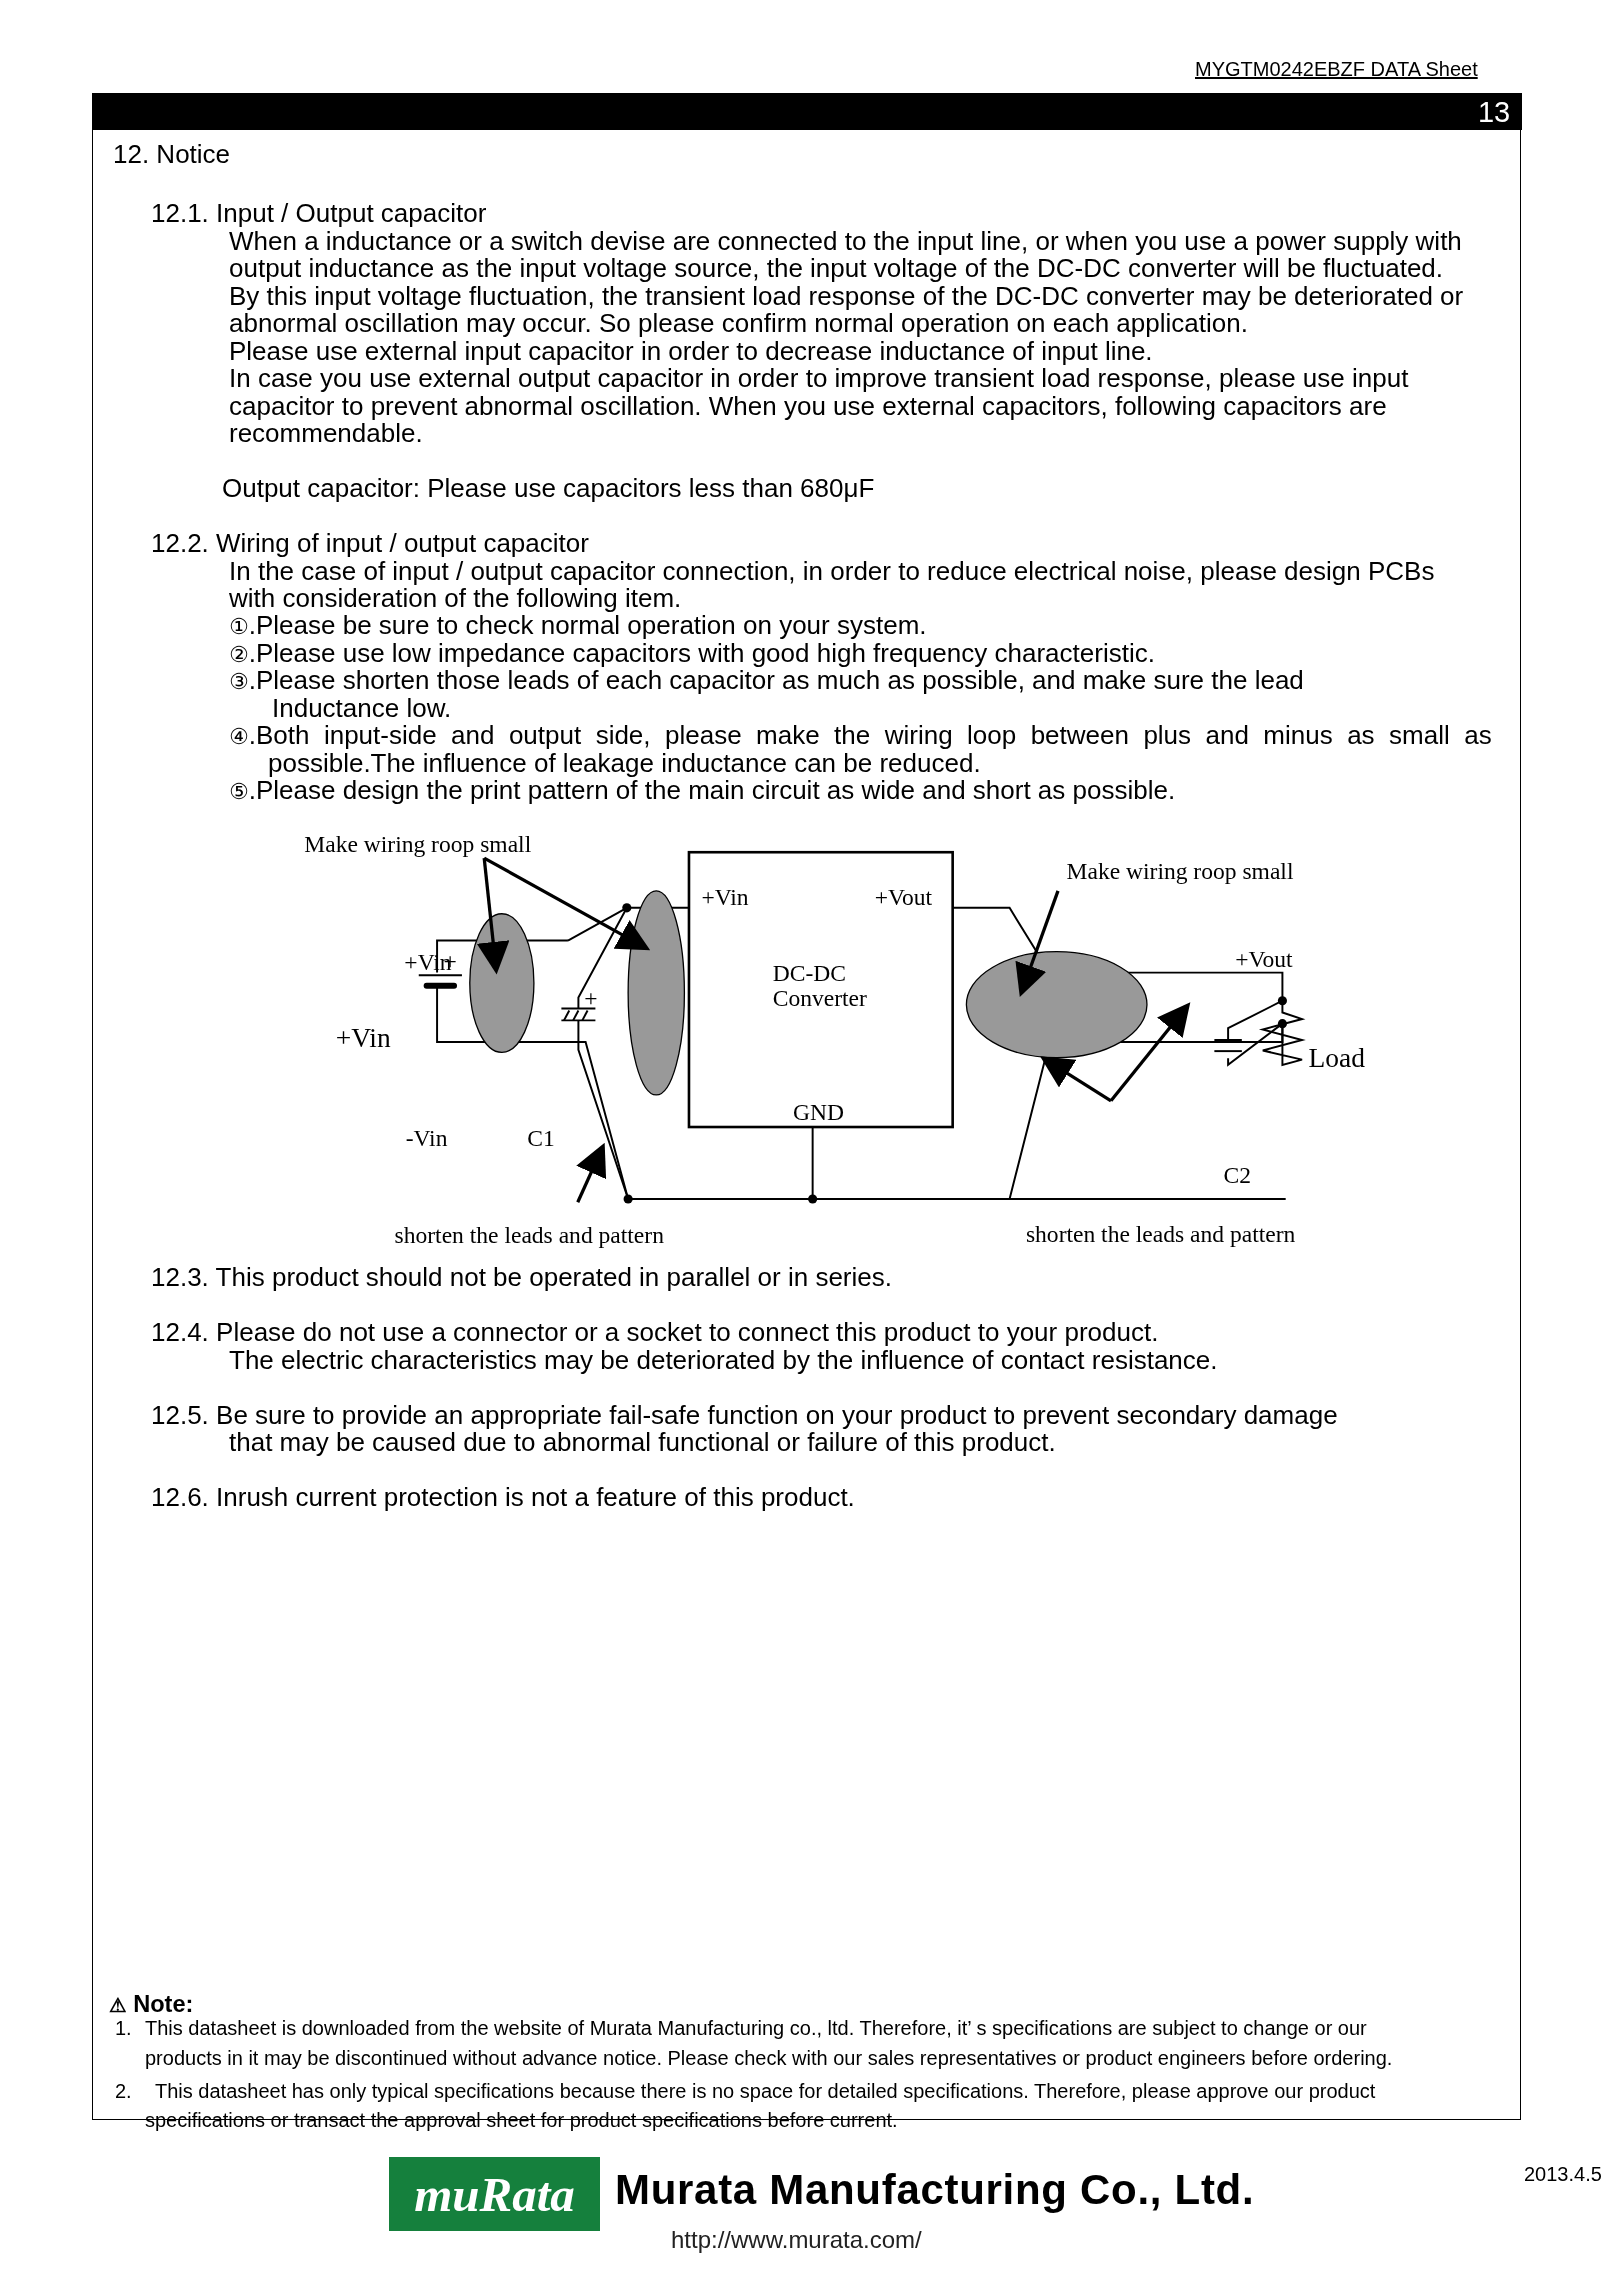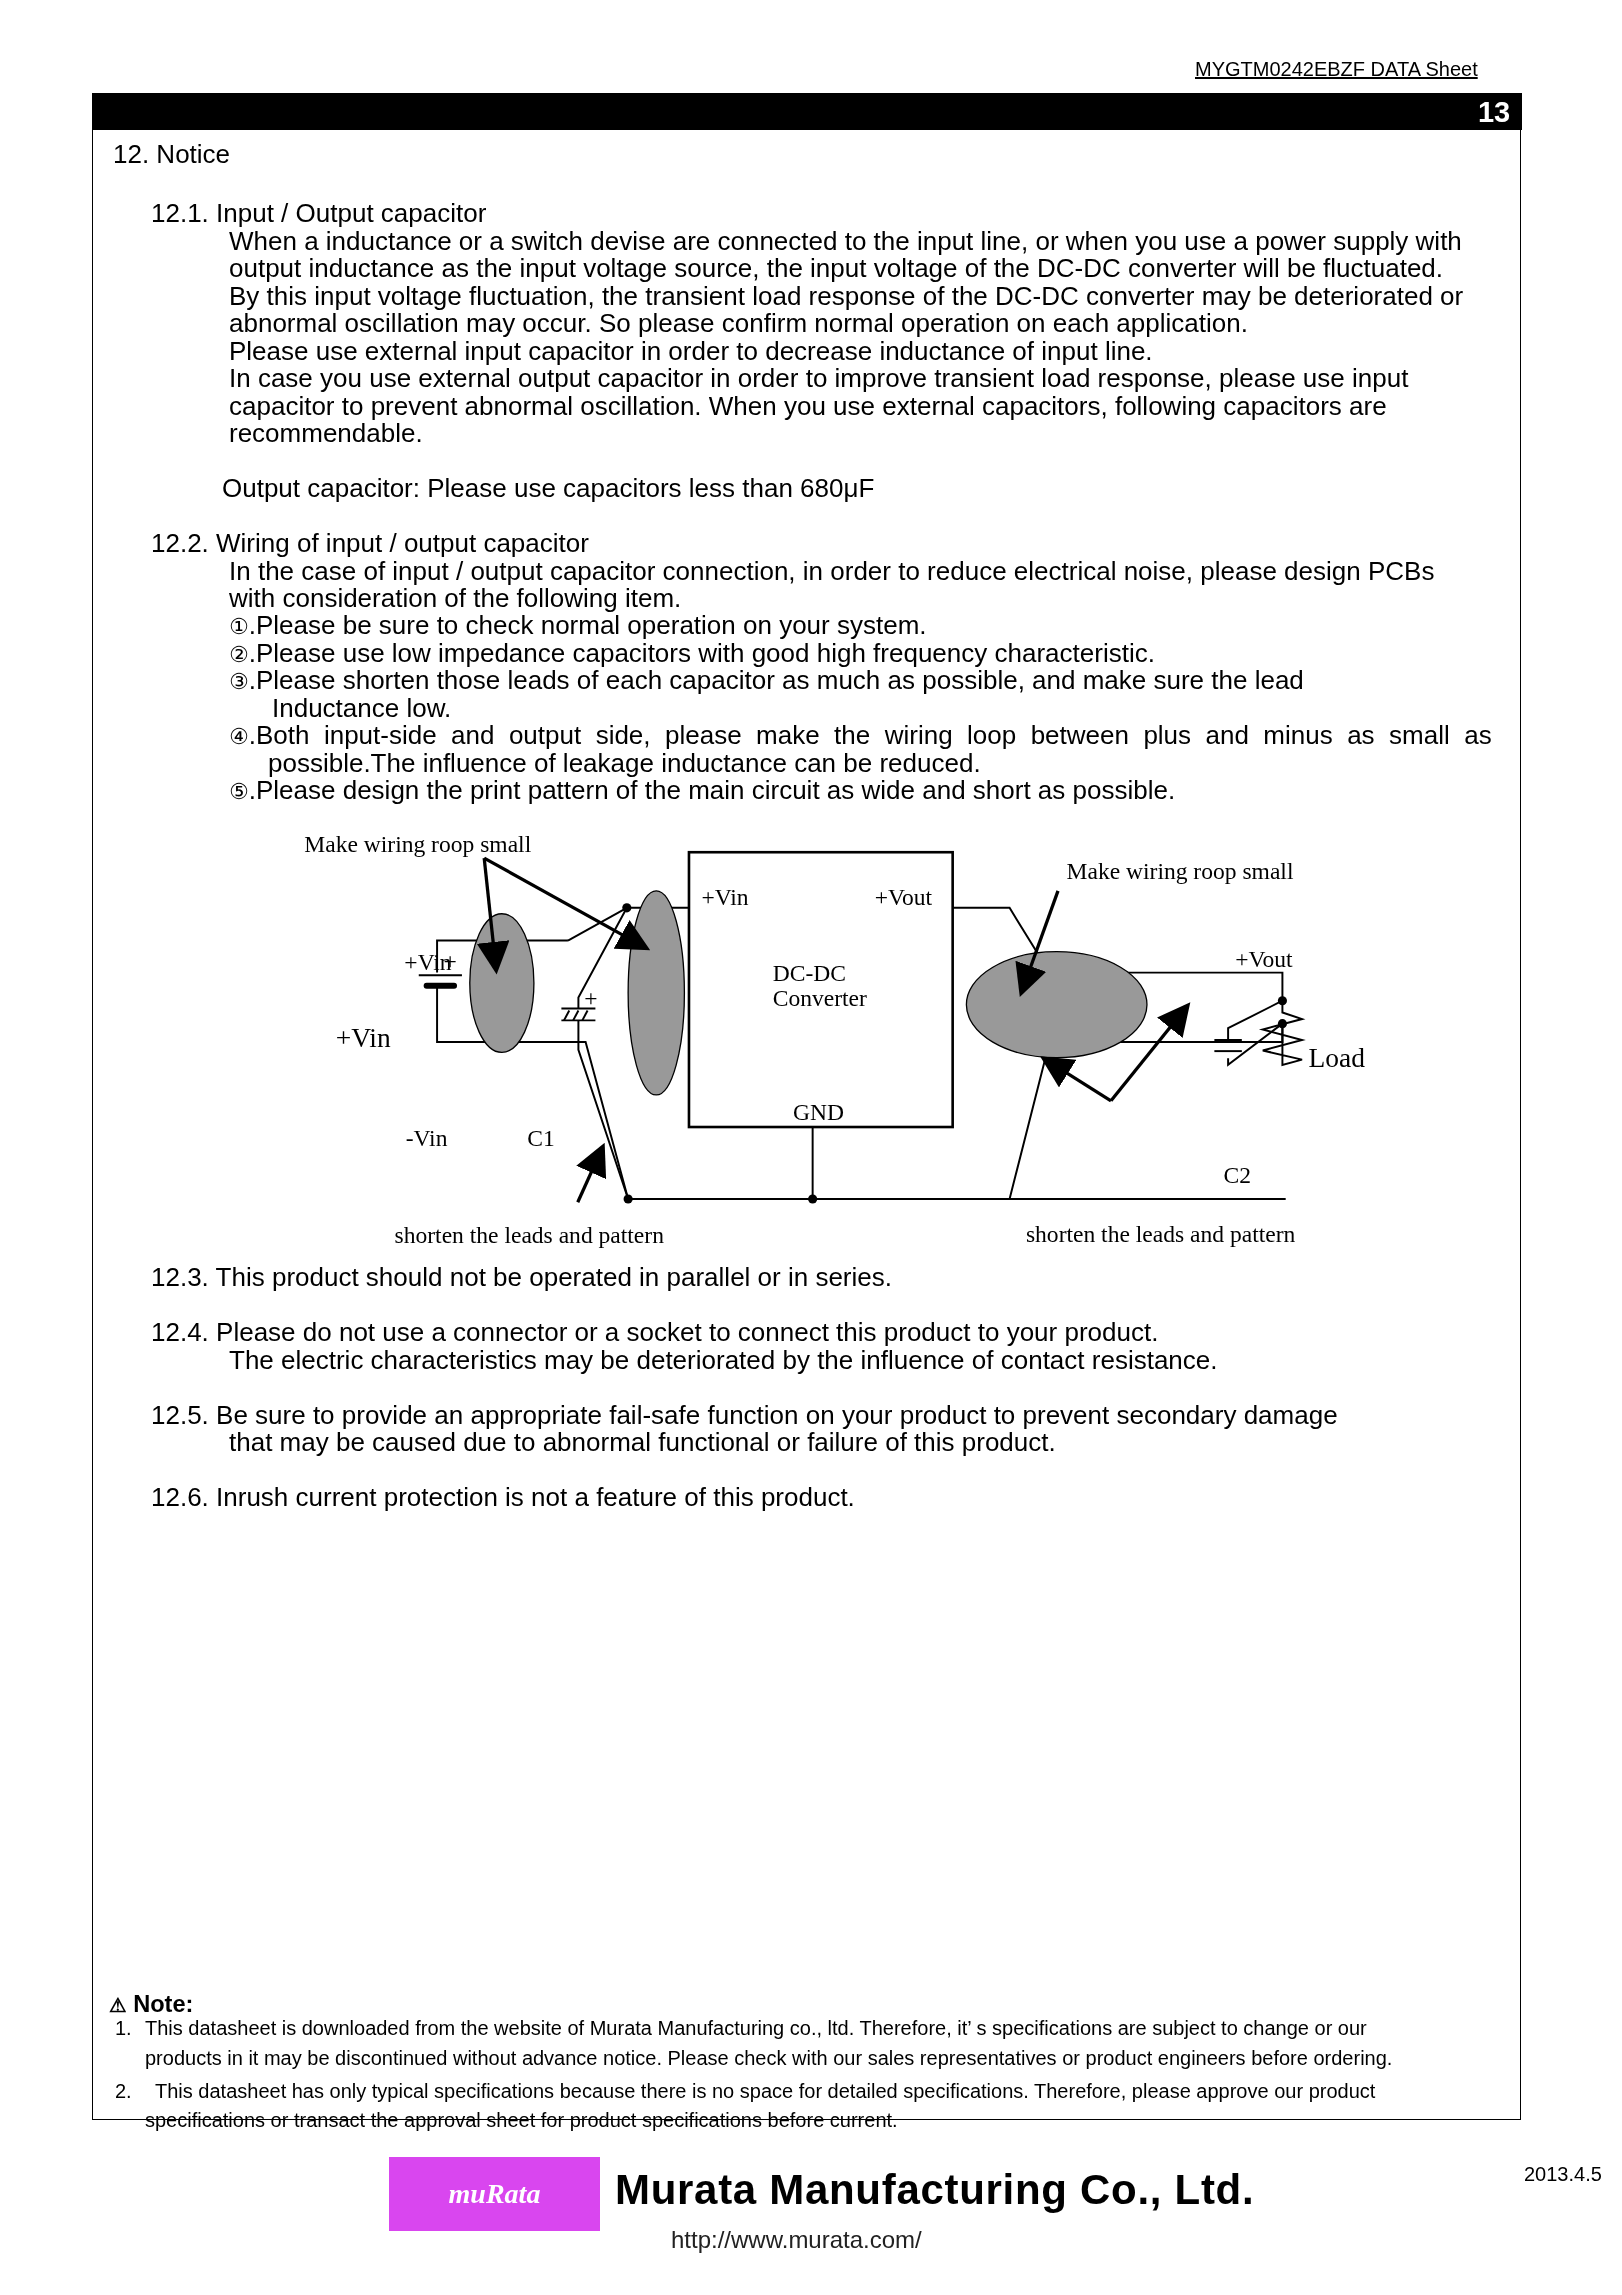--- a/index.html
+++ b/index.html
@@ -1,33 +1,33 @@
 <!DOCTYPE html>
 <html style="font-size:10.5px"><head>
 <meta charset="utf-8">
 <style>
   html, body { margin:0; padding:0; background:#ffffff; }
   body { width:1622px; height:2295px; position:relative; overflow:hidden;
          font-family:"Liberation Sans", sans-serif; color:#000; }
   .abs { position:absolute; }
   #doc-header { left:1195px; top:58px; font-size:20px; text-decoration:underline; white-space:nowrap; }
   #page-bar { left:92px; top:93px; width:1430px; height:37px; background:#000; }
-  #page-num { right:11.8px; top:2.6px; color:#fff; font-size:29px; position:absolute;font-weight:bold; }
+  #page-num { right:11.8px; top:2.6px; color:#fff; font-size:29px; position:absolute; }
   #frame { left:92px; top:93px; width:1429px; height:2027px; border:1.3px solid #000; box-sizing:border-box; border-top:none; }
   .txt { font-size:26px; line-height:27.5px; white-space:nowrap; }
   .h1 { left:113px; top:141px; }
   .sec { left:151px; }
   .body { left:229px; }
   .circ { font-family:"DejaVu Sans", sans-serif; font-size:22px; }
   #diagram { left:0; top:811px; width:1622px; height:458px; }
   .note-head { left:109px; top:1991px; font-size:23.6px; font-weight:bold; }
   .note { font-size:20px; line-height:29.4px; white-space:nowrap; }
   #footer-date { left:1524px; top:2163px; font-size:20px; }
-  #logo-box { left:389px; top:2157px; width:211px; height:76px; background:#d946ef; color:#fff;
-              font-family:"Liberation Serif", serif; font-style:italic; font-weight:bold; font-size:28px;
+  #logo-box { left:389px; top:2157px; width:211px; height:76px; background:#15803d; color:#fff;
+              font-family:"Liberation Serif", serif; font-style:italic; font-weight:bold; font-size:49px;
               display:flex; align-items:center; justify-content:center; border-bottom:2.6px solid #fff; box-sizing:border-box; }
   #company-name { left:615px; top:2166px; font-size:42px; font-weight:bold; letter-spacing:0.7px; }
   #company-url { left:671px; top:2226px; font-size:24px; color:#222; }
   svg text { font-family:"Liberation Serif", serif; }
 </style>
 </head>
 <body>
 
 <div class="abs" id="doc-header">MYGTM0242EBZF  DATA  Sheet</div>
 <div class="abs" id="frame"></div>

